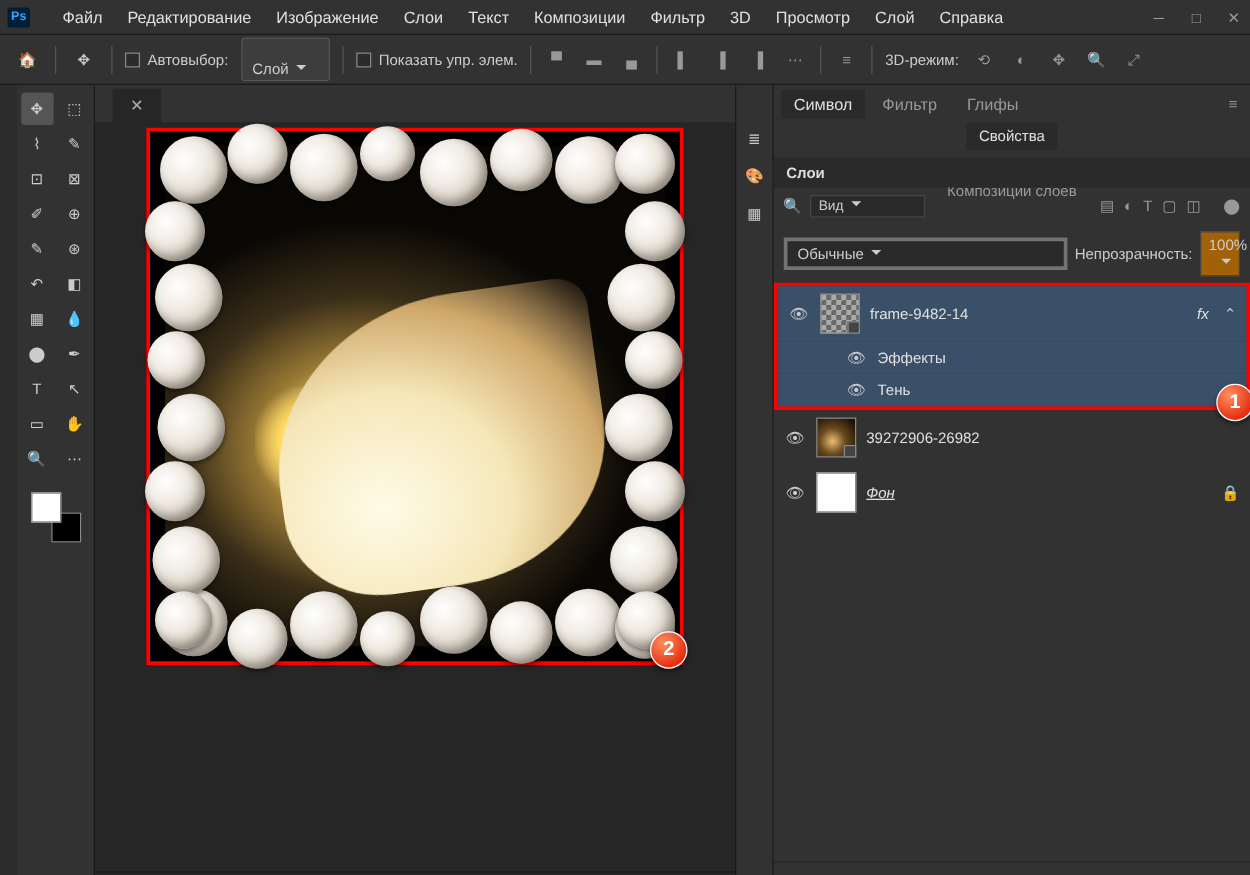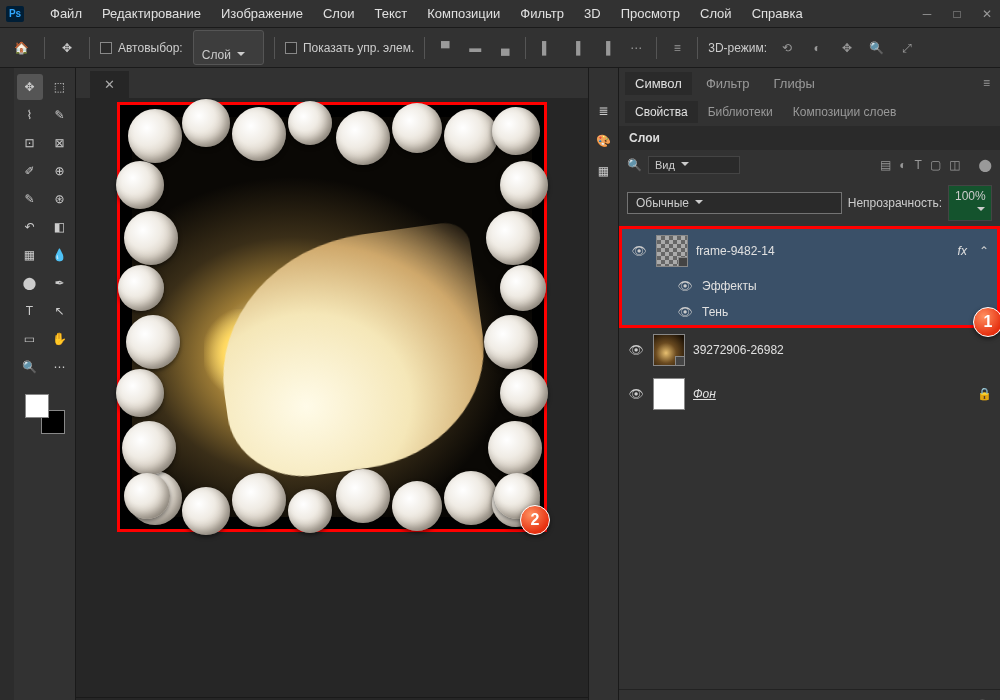--- a/index.html
+++ b/index.html
@@ -41,30 +41,30 @@
 .shell { position:absolute; width:54px; height:54px; border-radius:50%; background: radial-gradient(circle at 35% 35%, #fff 0%, #f0ece5 35%, #d5ccbf 65%, #a99f8f 100%); box-shadow: inset -4px -4px 8px rgba(0,0,0,0.3), 0 2px 4px rgba(0,0,0,0.5); }
 .status-bar { height: 24px; background: #262626; display: flex; align-items: center; padding: 0 10px; color: #aaa; font-size: 12px; border-top: 1px solid #1a1a1a;}
 
 .mid-strip { width: 30px; background: #323232; border-left: 1px solid #1a1a1a; display:flex; flex-direction:column; align-items:center; padding-top:34px; gap:12px; }
 .mid-strip .ic { color:#ccc; width:18px; height:18px; display:flex; align-items:center; justify-content:center; }
 
 .panels { width: 382px; background: #323232; border-left: 1px solid #1a1a1a; display: flex; flex-direction: column; }
 .panel-tabs { height: 30px; display: flex; align-items: center; padding: 0 6px; gap: 4px; position: relative; }
 .ptab { padding: 4px 10px; color: #999; font-size: 13px; cursor: pointer; }
 .ptab.act { color: #e0e0e0; background: #2a2a2a; }
-.panel-sub { height: 28px; display: flex; align-items: center; padding: 0 6px; }
+.panel-sub { height: 28px; display: flex; align-items: center; padding: 0 6px; flex-direction: column; }
 .panel-sub .ptab { font-size: 12px; }
 .layer-hd { height: 24px; background: #2a2a2a; display: flex; align-items: center; padding: 0 10px; color: #ddd; font-size: 12px; font-weight: bold; }
 .layer-search { display:flex; align-items:center; padding: 6px 8px; gap:6px; }
 .ls-drop { background:#2a2a2a; border:1px solid #444; padding:2px 18px 2px 6px; color:#ccc; font-size:11px; flex-shrink:0; width:92px; }
 .ls-icons { margin-left:auto; display:flex; gap:8px; color:#999; }
 .layer-row { display:flex; align-items:center; padding:5px 8px; gap:6px; }
-.blend-drop { background:#2a2a2a; border:1px solid #737373; padding:3px 18px 3px 8px; color:#ccc; font-size:12px; flex:1; }
+.blend-drop { background:#2a2a2a; border:3px solid #737373; padding:3px 18px 3px 8px; color:#ccc; font-size:12px; flex:1; }
 .opac-lbl { color:#ccc; font-size:12px; }
-.opac-val { background:#14532d; border:1px solid #444; padding:3px 6px; color:#ccc; font-size:12px; width:44px; text-align:right; }
+.opac-val { background:#a16207; border:1px solid #444; padding:3px 6px; color:#ccc; font-size:12px; width:32px; text-align:right; }
 .layer-list { flex: 1; background: #323232; overflow: hidden; position: relative; }
 .ll-red-box { border: 3px solid #f00; position: relative; }
 .layer { display:flex; align-items:center; height:44px; padding: 0 8px; gap:8px; }
 .layer.sel { background: #3a5068; }
 .layer.sub { height:26px; padding-left: 54px; }
 .eye { width:18px; text-align:center; color:#ccc; }
 .thumb { width:32px; height:32px; background:#555; border:1px solid #888; position:relative; flex-shrink:0; }
 .thumb.check { background-image: linear-gradient(45deg,#666 25%,transparent 25%),linear-gradient(-45deg,#666 25%,transparent 25%),linear-gradient(45deg,transparent 75%,#666 75%),linear-gradient(-45deg,transparent 75%,#666 75%); background-size:8px 8px; background-position:0 0,0 4px,4px -4px,-4px 0; background-color:#aaa; }
 .thumb.flower { background: radial-gradient(ellipse at 40% 60%, #e8c070 0%, #6a4a20 40%, #1a1005 90%); }
 .thumb.white { background: #fff; }

